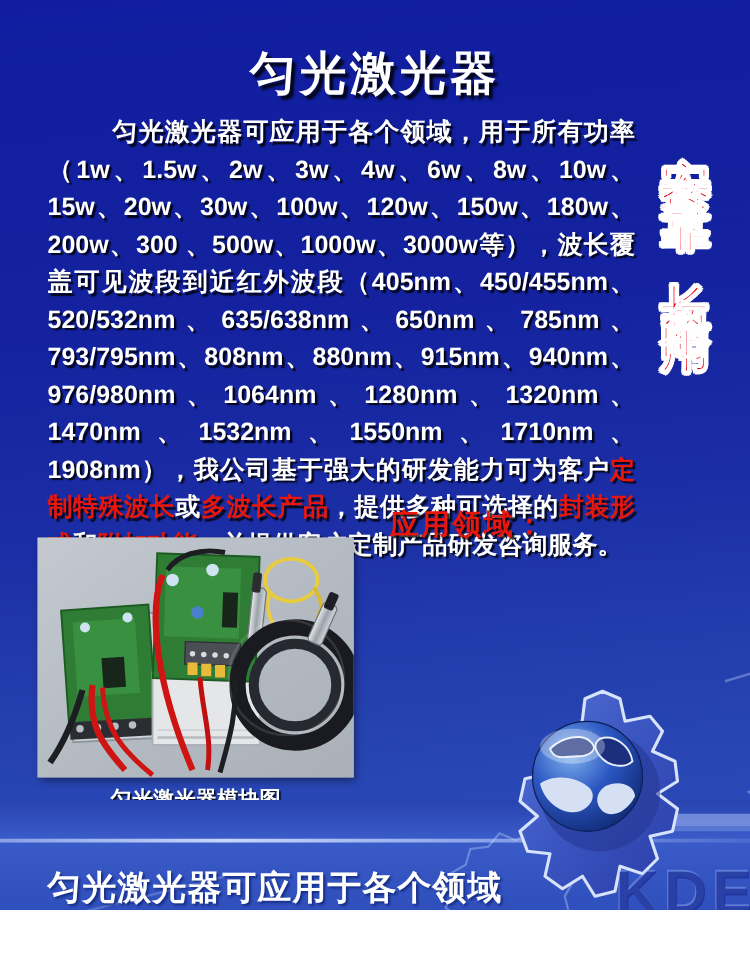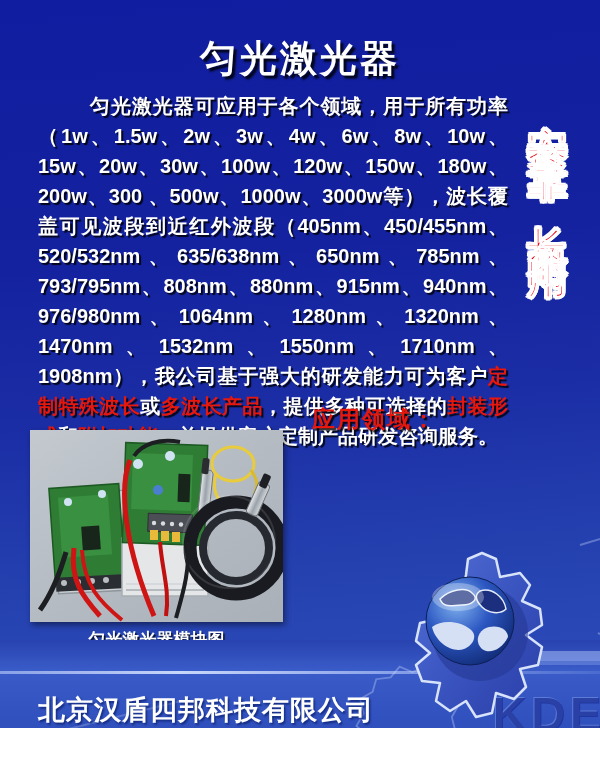--- a/index.html
+++ b/index.html
@@ -219,20 +219,20 @@
         <path d="M-38 6 C -28 -2, -10 0, 0 8 C 8 14, 4 24, -6 28 C -18 32, -34 22, -38 6 Z" fill="#d5e0f4"></path>
         <path d="M14 8 C 26 2, 38 8, 38 16 C 32 28, 20 34, 12 28 C 6 22, 6 14, 14 8 Z" fill="#d5e0f4"></path>
         <ellipse cx="-12" cy="-24" rx="26" ry="14" fill="rgba(255,255,255,0.3)"></ellipse>
       </g>
     </svg>
   </div>
 
   <div class="watermark">KDE</div>
 
   <div class="company">
-    <div class="company-name">北京汉盾四邦科技有限公司</div>
+    <div class="company-name">匀光激光器可应用于各个领域</div>
     <div class="company-contact">
       <span>王经理</span>
       <span>26753019627</span>
     </div>
   </div>
 
 </div>
 
 </body></html>

